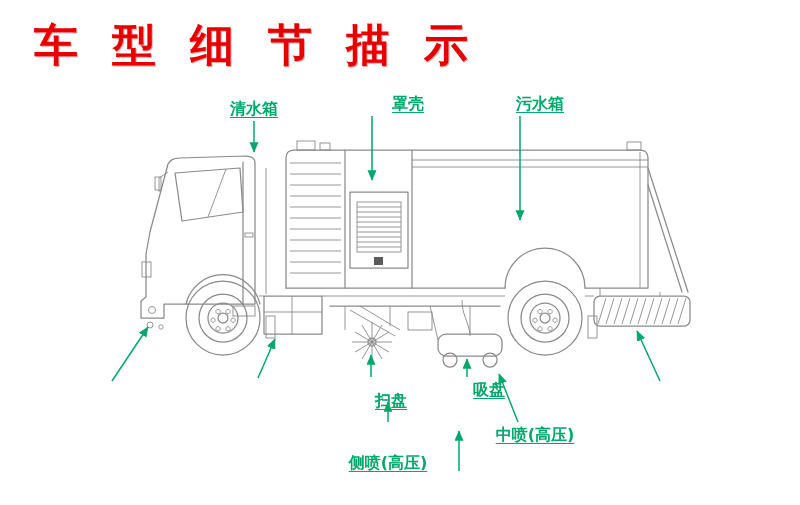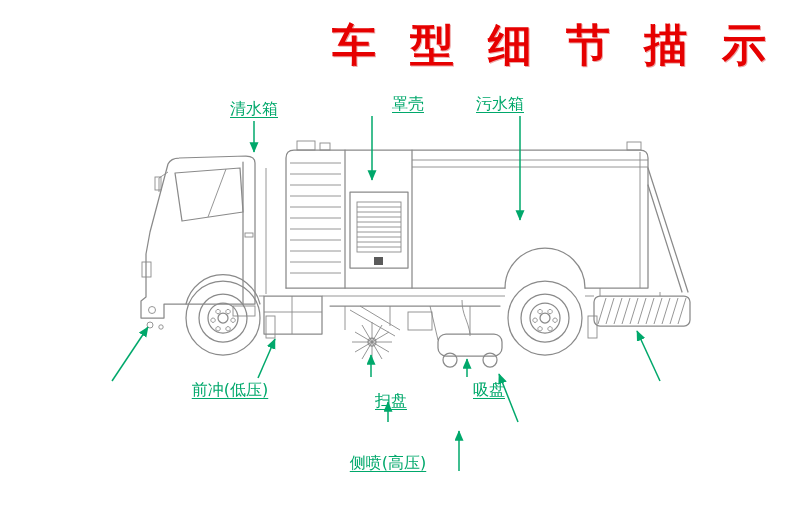--- a/index.html
+++ b/index.html
@@ -3,29 +3,29 @@
 <meta charset="utf-8">
 <style>
   * { margin:0; padding:0; box-sizing:border-box; }
   html,body { background:#fff; }
   body { font-family:"DejaVu Sans","Liberation Sans",sans-serif; }
   .canvas {
     position:relative; width:800px; height:505px; background:#ffffff; overflow:hidden;
   }
   .title {
     position:absolute; top:16px; left:0; width:100%;
-    text-align:right; font-size:44px; font-weight:900;
+    text-align:left; font-size:44px; font-weight:900;
     color:var(--accent_red,#e60000);
     letter-spacing:34px; text-indent:34px; white-space:nowrap;
     text-shadow:1px 1px 0 rgba(200,0,0,.35);
   }
   .part-label {
     position:absolute; transform:translateX(-50%);
     color:var(--label_green,#00a86b);
-    font-size:16px; font-weight:normal; white-space:nowrap;
+    font-size:16px; font-weight:bold; white-space:nowrap;
     text-decoration:underline; text-underline-offset:3px;
   }
   svg.scene { position:absolute; left:0; top:0; width:800px; height:505px; }
   .ln   { fill:none; stroke:var(--line_gray,#8a8a8a); stroke-width:1.25; stroke-linecap:round; stroke-linejoin:round; }
   .lnw  { fill:#ffffff; stroke:var(--line_gray,#8a8a8a); stroke-width:1.25; }
   .thin { fill:none; stroke:var(--line_gray,#8a8a8a); stroke-width:0.9; }
   .dark { fill:#5a5a5a; stroke:none; }
   .arrow { fill:none; stroke:var(--label_green,#00a86b); stroke-width:1.5; marker-end:url(#ah); }
   #ah path { fill:var(--label_green,#00a86b); }
 </style>
@@ -143,19 +143,19 @@
       <path class="arrow" d="M467,377 L467,359"></path>
       <path class="arrow" d="M660,381 L637,331"></path>
       <path class="arrow" d="M388,422 L388,402"></path>
       <path class="arrow" d="M518,422 L499,374"></path>
       <path class="arrow" d="M459,471 L459,431"></path>
     </g>
   </svg>
 
   <div class="part-label" style="left:254px; top:99px;">清水箱</div>
   <div class="part-label" style="left:372px; top:94px;margin-left:36px;">罩壳</div>
-  <div class="part-label" style="left:500px; top:94px;">污水箱</div>
-  <div class="part-label" style="left:230px; top:380px;">前冲(低压)</div>
+  <div class="part-label" style="left:540px; top:94px;">污水箱</div>
   <div class="part-label" style="left:391px; top:380px;margin-top:11px;">扫盘</div>
   <div class="part-label" style="left:467px; top:380px;padding-left:44px;">吸盘</div>
   <div class="part-label" style="left:388px; top:425px;margin-top:28px;">侧喷(高压)</div>
+  <div class="part-label" style="left:535px; top:425px;">中喷(高压)</div>
 
 </div>
 
 </body></html>

